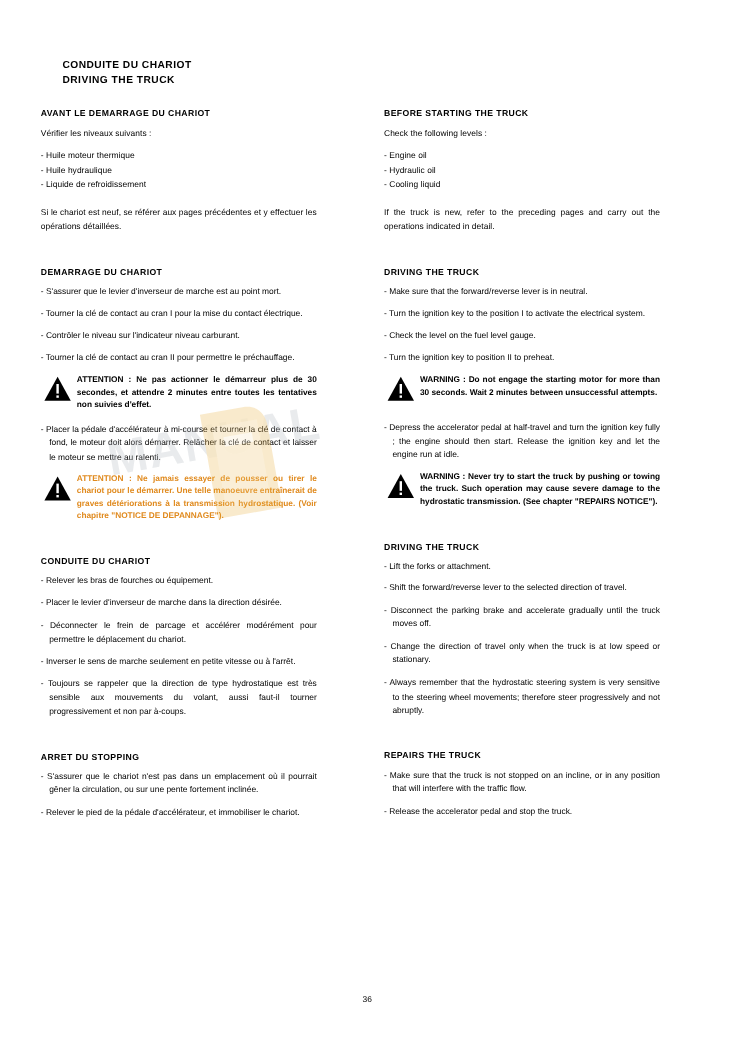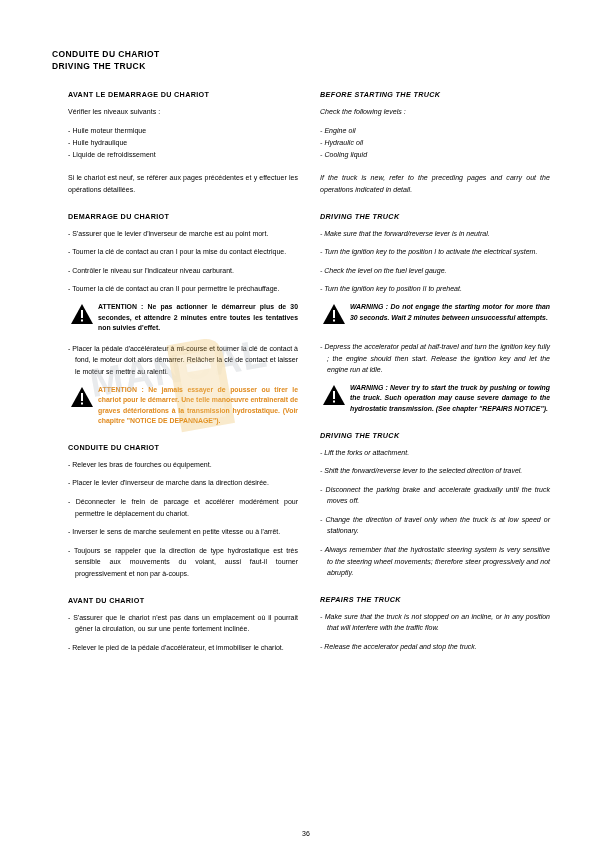--- a/index.html
+++ b/index.html
@@ -34,28 +34,28 @@
     position: absolute;
     left: 0;
     top: 90px;
     width: 612px;
   }
   .col {
     position: absolute;
     top: 0;
     width: 230px;
   }
-  .col-left { left: 68px; }
-  .col-right { left: 320px; font-style: italic; }
+  .col-left { left: 34px; }
+  .col-right { left: 320px; }
 
   .sec-head {
     font-size: 7.2px;
     font-weight: bold;
     letter-spacing: 0.35px;
-    margin-top: 16px;
+    margin-top: 26px;
     margin-bottom: 7px;
   }
   .sec-head:first-child { margin-top: 0; }
 
   p.t {
     font-size: 7px;
     line-height: 11.6px;
     margin: 0 0 7px 0;
     text-align: justify;
     letter-spacing: 0.05px;
@@ -182,21 +182,21 @@
         <div class="txt">ATTENTION : Ne jamais essayer de pousser ou tirer le chariot pour le démarrer. Une telle manoeuvre entraînerait de graves détériorations à la transmission hydrostatique. (Voir chapitre "NOTICE DE DEPANNAGE").</div>
       </div>
 
       <div class="sec-head">CONDUITE DU CHARIOT</div>
       <p class="bullet">- Relever les bras de fourches ou équipement.</p>
       <p class="bullet">- Placer le levier d'inverseur de marche dans la direction désirée.</p>
       <p class="bullet">- Déconnecter le frein de parcage et accélérer modérément pour permettre le déplacement du chariot.</p>
       <p class="bullet">- Inverser le sens de marche seulement en petite vitesse ou à l'arrêt.</p>
       <p class="bullet">- Toujours se rappeler que la direction de type hydrostatique est très sensible aux mouvements du volant, aussi faut-il tourner progressivement et non par à-coups.</p>
 
-      <div class="sec-head">AVANT DU CHARIOT</div>
+      <div class="sec-head">ARRET DU STOPPING</div>
       <p class="bullet">- S'assurer que le chariot n'est pas dans un emplacement où il pourrait gêner la circulation, ou sur une pente fortement inclinée.</p>
       <p class="bullet">- Relever le pied de la pédale d'accélérateur, et immobiliser le chariot.</p>
     </div>
 
     <div class="col col-right">
 
       <div class="sec-head">BEFORE STARTING THE TRUCK</div>
       <p class="t tight">Check the following levels :</p>
       <div class="gap-sm"></div>
       <p class="t list">- Engine oil</p>

